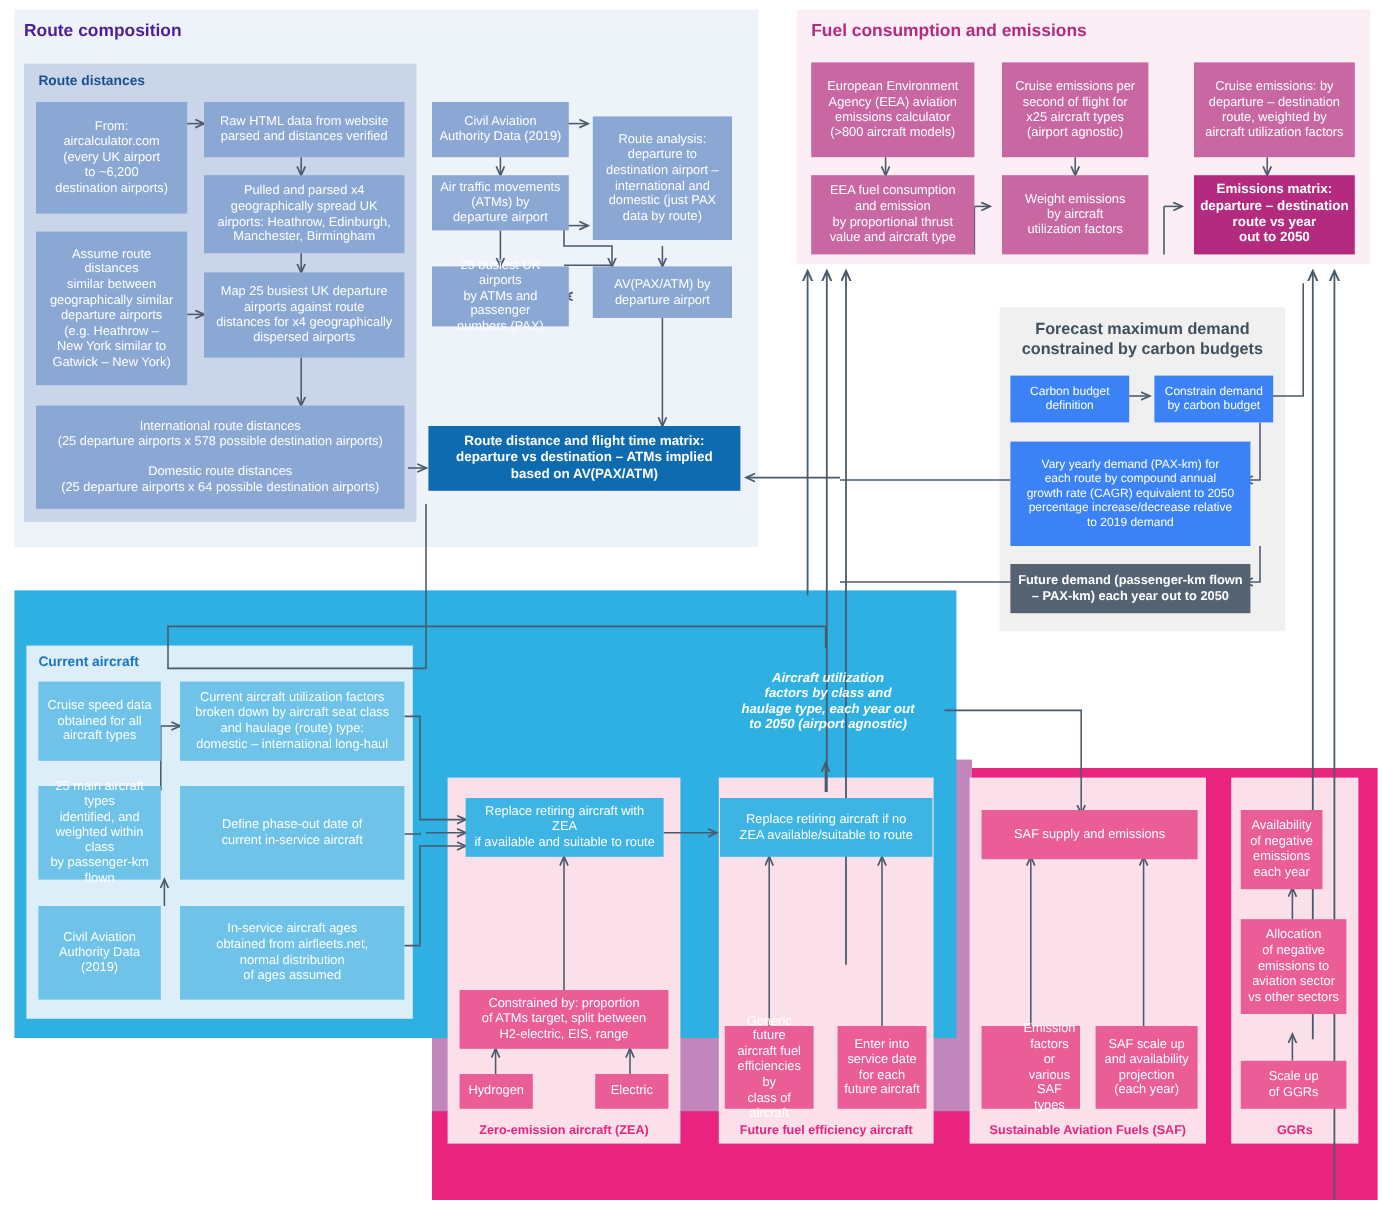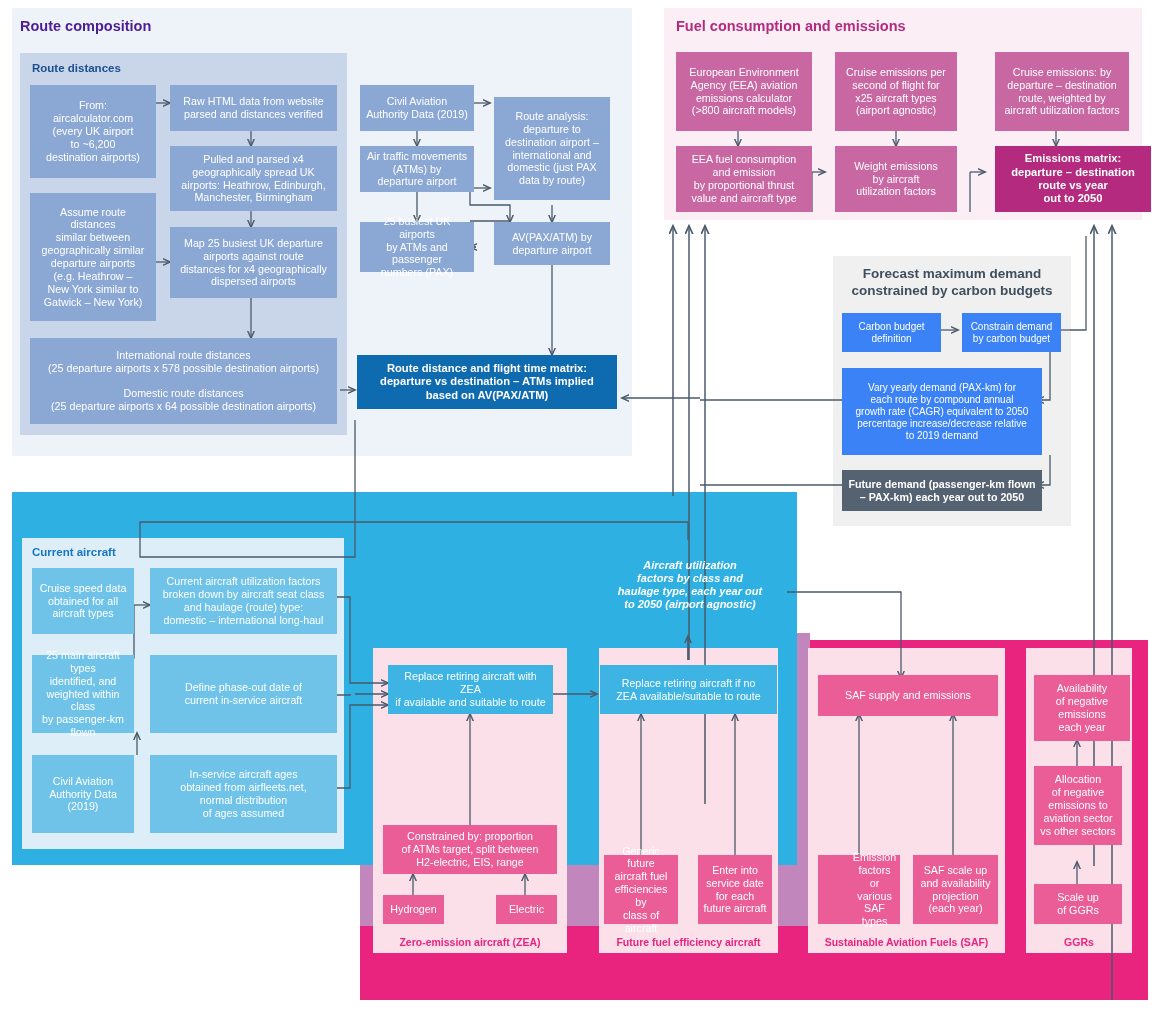--- a/index.html
+++ b/index.html
@@ -264,21 +264,21 @@
 second of flight for
 x25 aircraft types
 (airport agnostic)</div>
 <div class="abs node n-pink1" style="left: 835px; top: 146px; width: 122px; height: 66px; white-space: pre-line;">Weight emissions
 by aircraft
 utilization factors</div>
 <div class="abs node n-pink1" style="left: 995px; top: 52px; width: 134px; height: 79px; white-space: pre-line;">Cruise emissions: by
 departure – destination
 route, weighted by
 aircraft utilization factors</div>
-<div class="abs node n-pink2" style="left: 995px; top: 146px; width: 156px; height: 66px; white-space: pre-line;">Emissions matrix:
+<div class="abs node n-pink2" style="left: 995px; top: 146px; width: 134px; height: 66px; white-space: pre-line;">Emissions matrix:
 departure – destination
 route vs year
 out to 2050</div>
 
 <div class="abs node n-grey" style="left: 842px; top: 313px; width: 99px; height: 39px; white-space: pre-line;">Carbon budget
 definition</div>
 <div class="abs node n-grey" style="left: 962px; top: 313px; width: 99px; height: 39px; white-space: pre-line;">Constrain demand
 by carbon budget</div>
 <div class="abs node n-grey" style="left: 842px; top: 368px; width: 200px; height: 87px; white-space: pre-line;">Vary yearly demand (PAX-km) for
 each route by compound annual
@@ -338,21 +338,21 @@
 <div class="abs node n-mag" style="left:818px;top:675px;width:180px;height:41px;">SAF supply and emissions</div>
 <div class="abs node n-mag" style="left: 818px; top: 855px; width: 82px; height: 69px; white-space: pre-line; padding-left: 36px;">Emission factors
 or various
 SAF types</div>
 <div class="abs node n-mag" style="left: 913px; top: 855px; width: 85px; height: 69px; white-space: pre-line;">SAF scale up
 and availability
 projection
 (each year)</div>
 <div class="abs section-label" style="left:808px;top:936px;width:197px;">Sustainable Aviation Fuels (SAF)</div>
 
-<div class="abs node n-mag" style="left: 1034px; top: 675px; width: 96px; height: 66px; white-space: pre-line;">Availability
+<div class="abs node n-mag" style="left: 1034px; top: 675px; width: 68px; height: 66px; white-space: pre-line;">Availability
 of negative
 emissions
 each year</div>
 <div class="abs node n-mag" style="left: 1034px; top: 766px; width: 88px; height: 79px; white-space: pre-line;">Allocation
 of negative
 emissions to
 aviation sector
 vs other sectors</div>
 <div class="abs node n-mag" style="left: 1034px; top: 884px; width: 88px; height: 40px; white-space: pre-line;">Scale up
 of GGRs</div>

